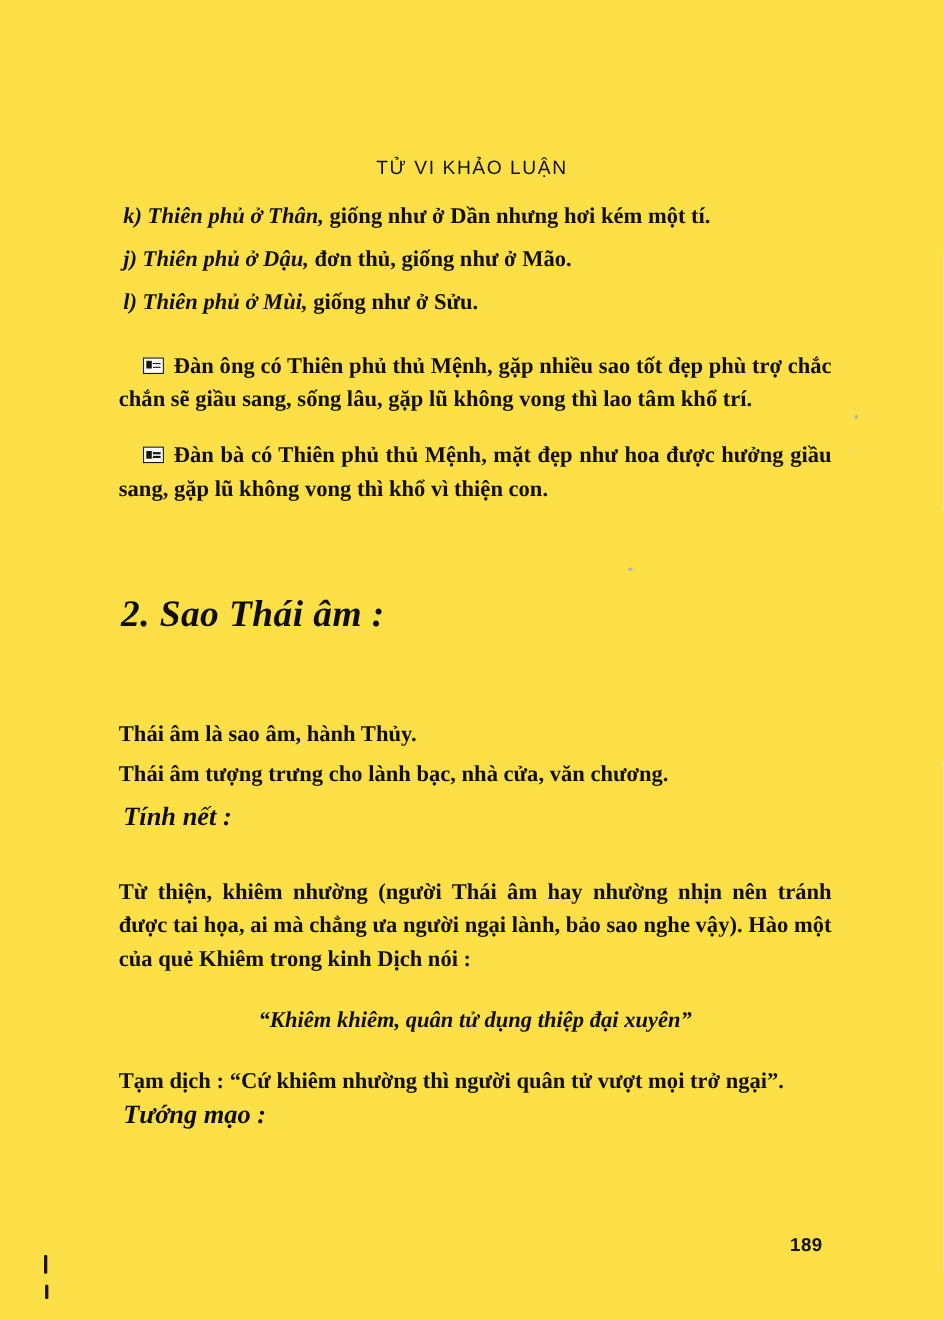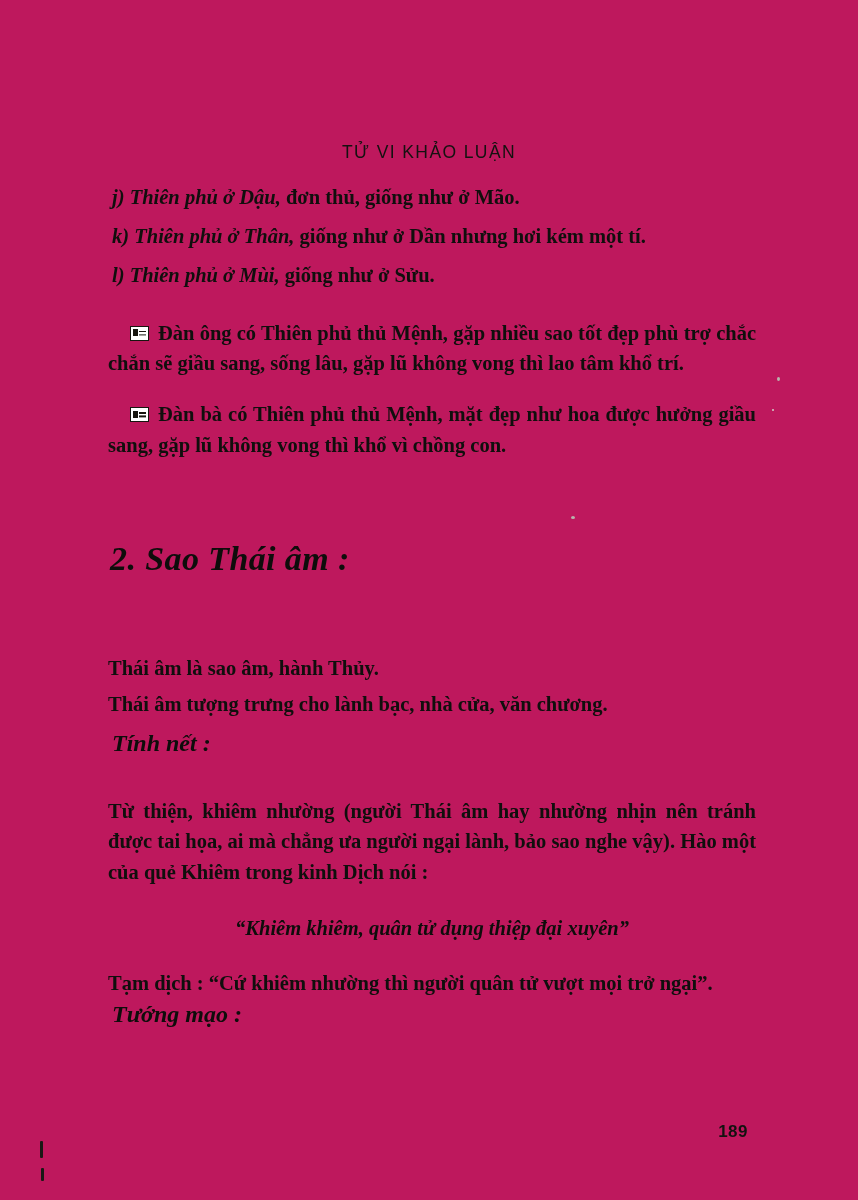--- a/index.html
+++ b/index.html
@@ -6,21 +6,21 @@
   html, body {
     margin: 0;
     padding: 0;
     background: #ffffff;
   }
   .page {
     position: relative;
     width: 858px;
     height: 1200px;
     margin: 0 auto;
-    background: #be185d;
+    background: #fde047;
     overflow: hidden;
     font-family: "Liberation Serif", "DejaVu Serif", serif;
     color: #100f0d;
     -webkit-font-smoothing: none;
   }
 
   
   .running-head {
     position: absolute;
     top: 142px;
@@ -197,33 +197,33 @@
 </style>
 </head>
 <body>
 
 <div class="page">
 
   <div class="running-head">TỬ VI KHẢO LUẬN</div>
 
   <div class="col lettered-list">
     <div class="lettered-item">
-      <span class="lead">j) Thiên phủ ở Dậu,</span><span class="rest"> đơn thủ, giống như ở Mão.</span>
+      <span class="lead">k) Thiên phủ ở Thân,</span><span class="rest"> giống như ở Dần nhưng hơi kém một tí.</span>
     </div>
     <div class="lettered-item">
-      <span class="lead">k) Thiên phủ ở Thân,</span><span class="rest"> giống như ở Dần nhưng hơi kém một tí.</span>
+      <span class="lead">j) Thiên phủ ở Dậu,</span><span class="rest"> đơn thủ, giống như ở Mão.</span>
     </div>
     <div class="lettered-item">
       <span class="lead">l) Thiên phủ ở Mùi,</span><span class="rest"> giống như ở Sửu.</span>
     </div>
   </div>
 
   <div class="col note-block">
     <p class="note"><span class="indent-pad"></span><span class="boxglyph"></span><span>Đàn ông có Thiên phủ thủ Mệnh, gặp nhiều sao tốt đẹp phù trợ chắc chắn sẽ giầu sang, sống lâu, gặp lũ không vong thì lao tâm khổ trí.</span></p>
-    <p class="note"><span class="indent-pad"></span><span class="boxglyph"></span><span>Đàn bà có Thiên phủ thủ Mệnh, mặt đẹp như hoa được hưởng giầu sang, gặp lũ không vong thì khổ vì chồng con.</span></p>
+    <p class="note"><span class="indent-pad"></span><span class="boxglyph"></span><span>Đàn bà có Thiên phủ thủ Mệnh, mặt đẹp như hoa được hưởng giầu sang, gặp lũ không vong thì khổ vì thiện con.</span></p>
   </div>
 
   <div class="section-heading">2. Sao Thái âm :</div>
 
   <div class="col intro-block">
     <div class="intro-line">Thái âm là sao âm, hành Thủy.</div>
     <div class="intro-line">Thái âm tượng trưng cho lành bạc, nhà cửa, văn chương.</div>
   </div>
 
   <div class="sub-heading sub-tinhnet">Tính nết :</div>

